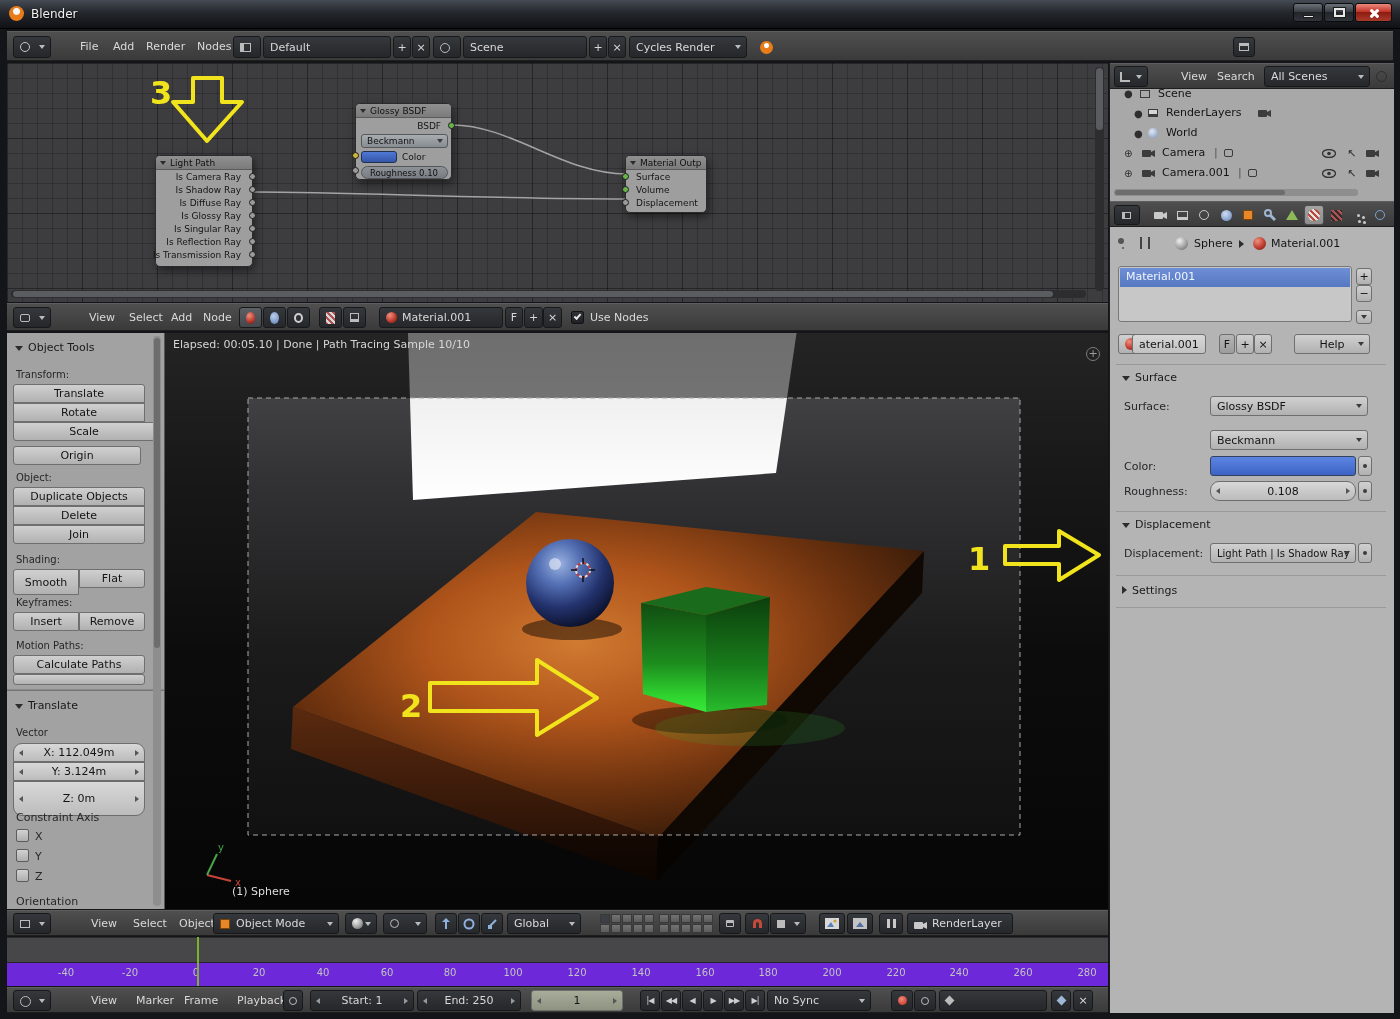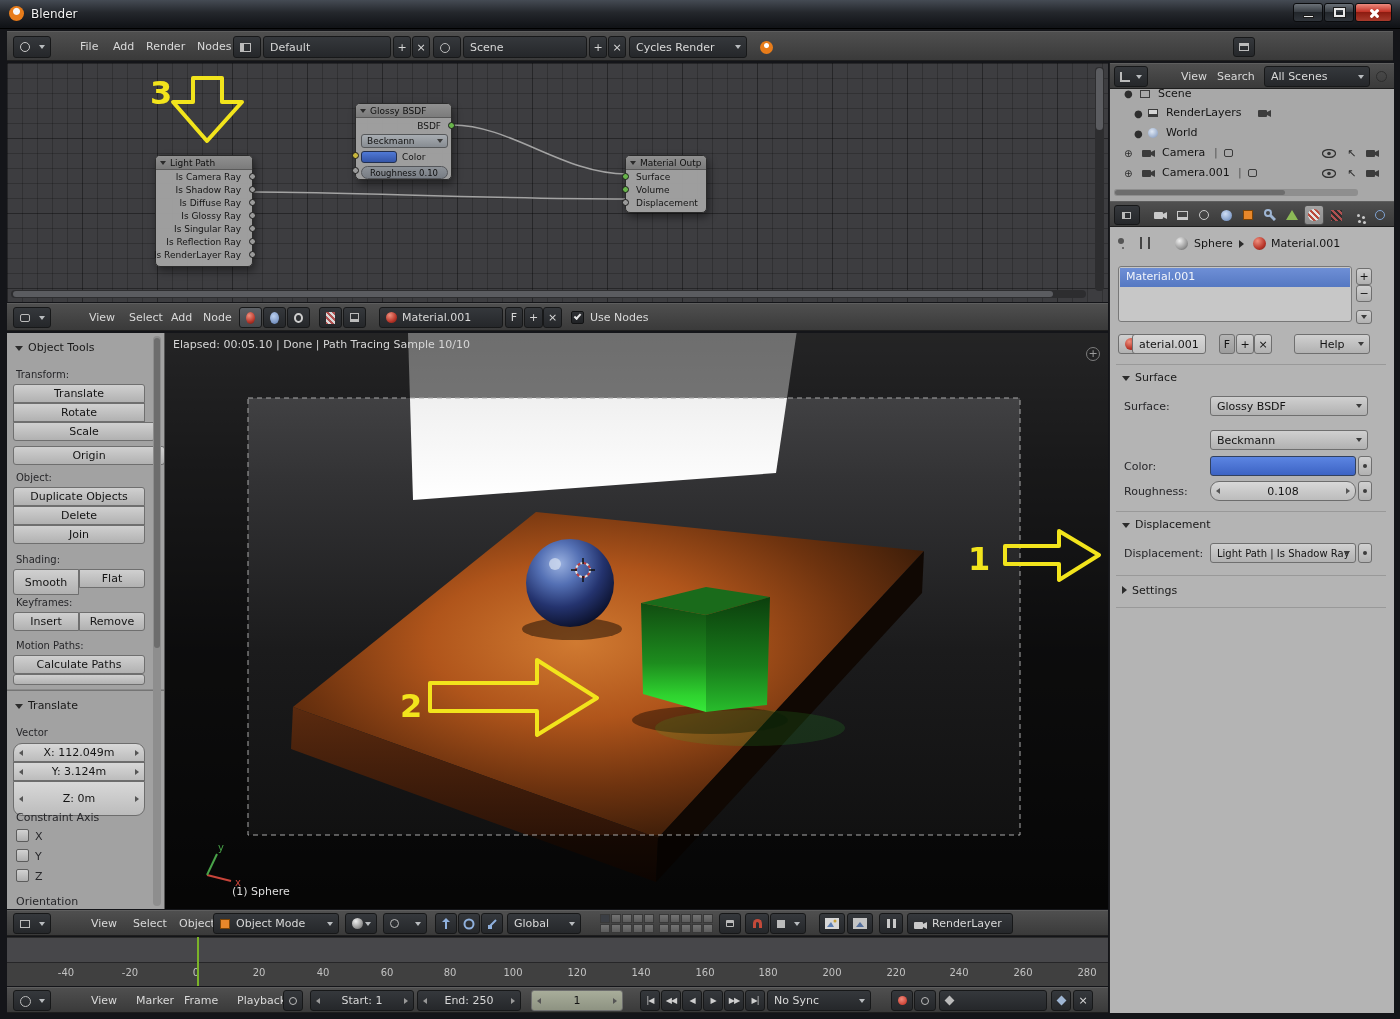--- a/index.html
+++ b/index.html
@@ -141,21 +141,21 @@
     <span class="nrow" style="right:11px;top:29px">Is Shadow Ray</span>
       <span class="sock" style="right:-4px;top:30px;background:#9a9a9a"></span>
     <span class="nrow" style="right:11px;top:42px">Is Diffuse Ray</span>
       <span class="sock" style="right:-4px;top:43px;background:#9a9a9a"></span>
     <span class="nrow" style="right:11px;top:55px">Is Glossy Ray</span>
       <span class="sock" style="right:-4px;top:56px;background:#9a9a9a"></span>
     <span class="nrow" style="right:11px;top:68px">Is Singular Ray</span>
       <span class="sock" style="right:-4px;top:69px;background:#9a9a9a"></span>
     <span class="nrow" style="right:11px;top:81px">Is Reflection Ray</span>
       <span class="sock" style="right:-4px;top:82px;background:#9a9a9a"></span>
-    <span class="nrow" style="right:11px;top:94px">Is RenderLayer Ray</span>
+    <span class="nrow" style="right:11px;top:94px">Is Transmission Ray</span>
       <span class="sock" style="right:-4px;top:95px;background:#9a9a9a"></span>
   </div>
 
   <div class="node" style="left:618px;top:92px;width:82px;height:58px">
     <div class="nh">
         <i class="nt"></i>
         <span>Material Outp</span>
       </div>
     <span class="nrow" style="left:10px;top:16px">Surface</span>
       <span class="sock" style="left:-4px;top:17px;background:#67b44a"></span>
@@ -221,21 +221,21 @@
   <span class="lab" style="left:9px;top:36px">Transform:</span>
   <div class="lb" style="left:6px;top:51px;width:132px;height:19px;border-radius:3px 3px 0 0">
       <span>Translate</span>
     </div>
   <div class="lb" style="left:6px;top:70px;width:132px;height:19px;border-radius:0">
       <span>Rotate</span>
     </div>
   <div class="lb" style="left:6px;top:89px;width:142px;height:19px;border-radius:0 0 3px 3px">
       <span>Scale</span>
     </div>
-  <div class="lb" style="left:6px;top:113px;width:152px;height:19px">
+  <div class="lb" style="left:6px;top:113px;width:128px;height:19px">
       <span>Origin</span>
     </div>
   <span class="lab" style="left:9px;top:139px">Object:</span>
   <div class="lb" style="left:6px;top:154px;width:132px;height:19px;border-radius:3px 3px 0 0">
       <span>Duplicate Objects</span>
     </div>
   <div class="lb" style="left:6px;top:173px;width:132px;height:19px;border-radius:0">
       <span>Delete</span>
     </div>
   <div class="lb" style="left:6px;top:192px;width:132px;height:19px;border-radius:0 0 3px 3px">
@@ -459,21 +459,21 @@
   <div class="db" style="left:900px;top:2px;width:106px;height:21px">
       <svg width="13" height="10" style="margin-right:5px">
         <rect x="0" y="3" width="9" height="7" rx="1" fill="#c9c9c9"></rect>
         <polygon points="9,5 13,3 13,10 9,8" fill="#c9c9c9"></polygon>
       </svg>
       <span>RenderLayer</span>
     </div>
 </div>
 
 <div class="r" style="left:7px;top:937px;width:1101px;height:25px;background:#47474a;border-top:1px solid #2a2a2a"></div>
-<div class="r" style="left:7px;top:962px;width:1101px;height:24px;background:#404040;border-top:1px solid #262628">
+<div class="r" style="left:7px;top:962px;width:1101px;height:24px;background:#6d28d9;border-top:1px solid #262628">
   <span class="rlnum" style="left:59px">-40</span>
   <span class="rlnum" style="left:123px">-20</span>
   <span class="rlnum" style="left:189px">0</span>
   <span class="rlnum" style="left:252px">20</span>
   <span class="rlnum" style="left:316px">40</span>
   <span class="rlnum" style="left:380px">60</span>
   <span class="rlnum" style="left:443px">80</span>
   <span class="rlnum" style="left:506px">100</span>
   <span class="rlnum" style="left:570px">120</span>
   <span class="rlnum" style="left:634px">140</span>

